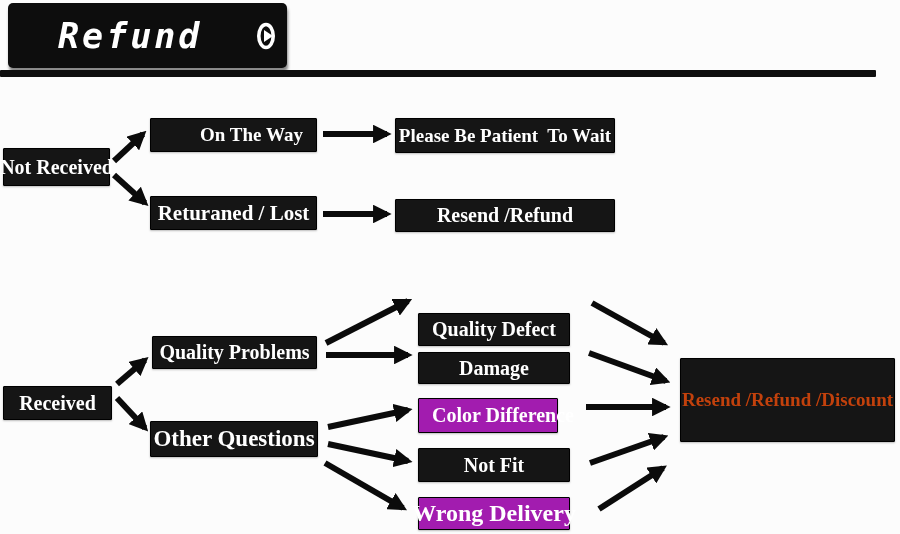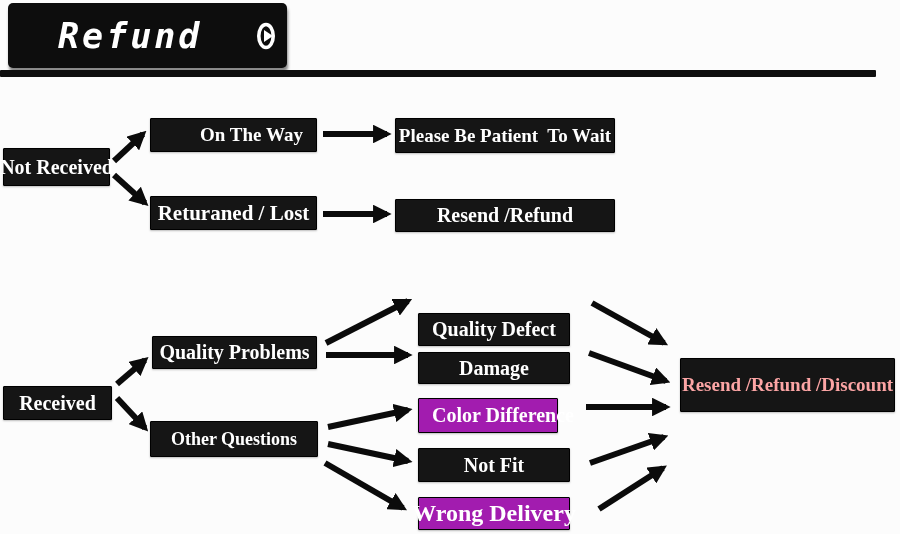--- a/index.html
+++ b/index.html
@@ -112,22 +112,22 @@
   </svg>
 
   <div id="nodes">
       <div class="node" style="left: 3px; top: 148px; width: 107px; height: 38px; font-size: 20px; background: rgb(21, 21, 21); color: rgb(255, 255, 255);">Not Received</div>
       <div class="node" style="left: 150px; top: 118px; width: 167px; height: 34px; font-size: 19px; background: rgb(21, 21, 21); color: rgb(255, 255, 255); padding-left: 36px;">On The Way</div>
       <div class="node" style="left: 150px; top: 196px; width: 167px; height: 34px; font-size: 21px; background: rgb(21, 21, 21); color: rgb(255, 255, 255);">Returaned / Lost</div>
       <div class="node" style="left: 395px; top: 118px; width: 220px; height: 35px; font-size: 19px; background: rgb(21, 21, 21); color: rgb(255, 255, 255);">Please Be Patient  To Wait</div>
       <div class="node" style="left: 395px; top: 199px; width: 220px; height: 33px; font-size: 20px; background: rgb(21, 21, 21); color: rgb(255, 255, 255);">Resend /Refund</div>
       <div class="node" style="left: 3px; top: 374px; width: 109px; height: 34px; font-size: 20px; background: rgb(21, 21, 21); color: rgb(255, 255, 255); margin-top: 12px;">Received</div>
       <div class="node" style="left: 152px; top: 336px; width: 165px; height: 33px; font-size: 20px; background: rgb(21, 21, 21); color: rgb(255, 255, 255);">Quality Problems</div>
-      <div class="node" style="left: 150px; top: 421px; width: 168px; height: 36px; font-size: 18px; background: rgb(21, 21, 21); color: rgb(255, 255, 255);">Other Questions</div>
+      <div class="node" style="left: 150px; top: 421px; width: 168px; height: 36px; font-size: 23px; background: rgb(21, 21, 21); color: rgb(255, 255, 255);">Other Questions</div>
       <div class="node" style="left: 418px; top: 285px; width: 152px; height: 33px; font-size: 20px; background: rgb(21, 21, 21); color: rgb(255, 255, 255); margin-top: 28px;">Quality Defect</div>
       <div class="node" style="left: 418px; top: 352px; width: 152px; height: 32px; font-size: 20px; background: rgb(21, 21, 21); color: rgb(255, 255, 255);">Damage</div>
       <div class="node" style="left: 418px; top: 398px; width: 140px; height: 35px; font-size: 20px; background: #a21caf; color: rgb(255, 255, 255); padding-left: 30px;">Color Difference</div>
       <div class="node" style="left: 418px; top: 448px; width: 152px; height: 34px; font-size: 20px; background: rgb(21, 21, 21); color: rgb(255, 255, 255);">Not Fit</div>
       <div class="node" style="left: 418px; top: 497px; width: 152px; height: 33px; font-size: 24px; background: #a21caf; color: rgb(255, 255, 255);">Wrong Delivery</div>
-      <div class="node" style="left: 680px; top: 358px; width: 215px; height: 54px; font-size: 19px; background: rgb(21, 21, 21); color: #fca5a5;">Resend /Refund /Discount</div>
+      <div class="node" style="left: 680px; top: 358px; width: 215px; height: 84px; font-size: 19px; background: rgb(21, 21, 21); color: #c2410c;">Resend /Refund /Discount</div>
     </div>
 
 </div>
 
 </body></html>

